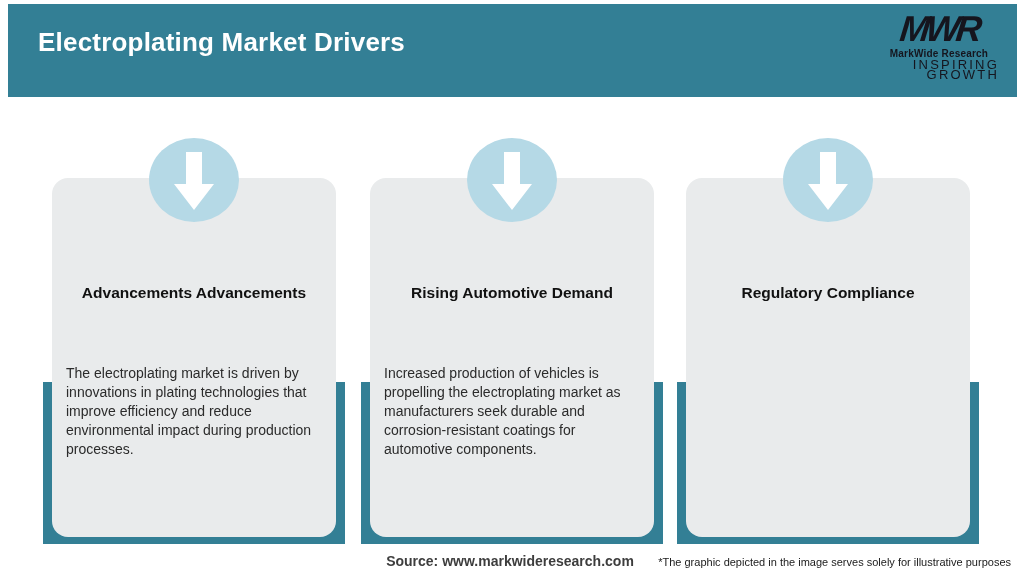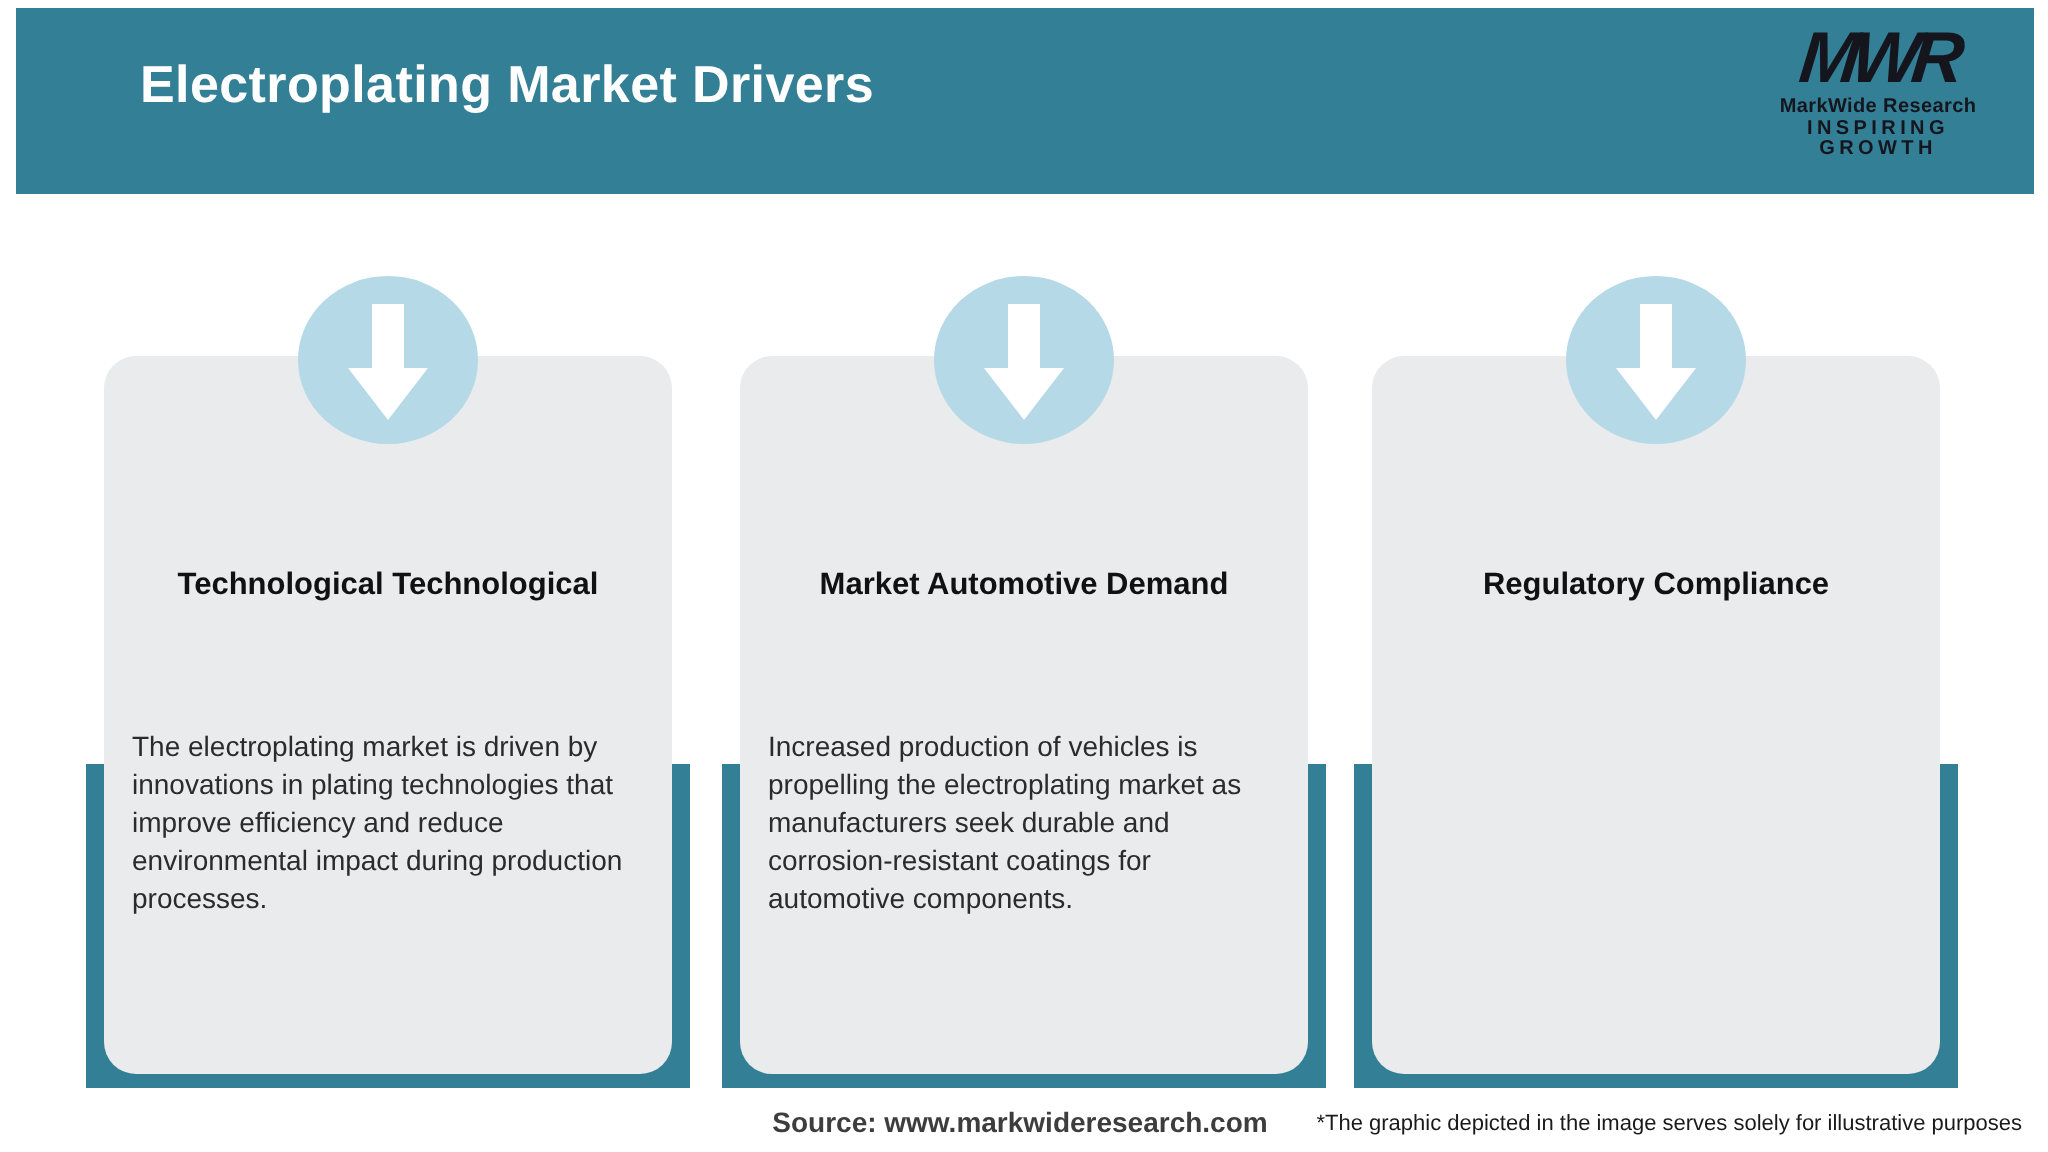--- a/index.html
+++ b/index.html
@@ -26,21 +26,20 @@
     left:8px;top:4px;right:7px;height:93px;
     background:var(--teal);
   }
   .header-title{
     position:absolute;
     left:30px;top:23px;
     color:#ffffff;
     font-size:26px;
     font-weight:bold;
     letter-spacing:0.2px;
-    margin-left:32px;
   }
   .logo{
     position:absolute;
     right:18px;top:6px;
     width:120px;
     text-align:center;
     color:var(--logo_dark);
   }
   .logo-monogram{
     font-size:36px;
@@ -50,24 +49,25 @@
     line-height:38px;
     transform:skewX(-6deg);
   }
   .logo-name{
     font-size:10px;
     font-weight:bold;
     line-height:12px;
     letter-spacing:0.2px;
   }
   .logo-tagline{
-    font-size:10px;
-    font-weight:bold;
+    font-size:13px;
+    font-weight:normal;
     letter-spacing:2.2px;
     line-height:10px;
+    text-align:right;
   }
   
   .column{
     position:absolute;
     top:138px;
     width:302px;
     height:406px;
   }
   .column.c1{left:43px;}
   .column.c2{left:361px;}
@@ -141,34 +141,34 @@
   <div class="logo">
     <div class="logo-monogram">MWR</div>
     <div class="logo-name">MarkWide Research</div>
     <div class="logo-tagline">INSPIRING GROWTH</div>
   </div>
 </div>
 
 <div class="column c1">
   <div class="card-back"></div>
   <div class="card">
-    <div class="card-title">Technological Technological</div>
+    <div class="card-title">Advancements Advancements</div>
     <div class="card-desc">The electroplating market is driven by innovations in plating technologies that improve efficiency and reduce environmental impact during production processes.</div>
   </div>
   <div class="circle">
     <svg width="40" height="58" viewBox="0 0 40 58" aria-hidden="true">
       <path d="M12 0 h16 v32 h12 L20 58 L0 32 h12 Z" fill="#ffffff"></path>
     </svg>
   </div>
 </div>
 
 <div class="column c2">
   <div class="card-back"></div>
   <div class="card">
-    <div class="card-title">Market Automotive Demand</div>
+    <div class="card-title">Rising Automotive Demand</div>
     <div class="card-desc">Increased production of vehicles is propelling the electroplating market as manufacturers seek durable and corrosion-resistant coatings for automotive components.</div>
   </div>
   <div class="circle">
     <svg width="40" height="58" viewBox="0 0 40 58" aria-hidden="true">
       <path d="M12 0 h16 v32 h12 L20 58 L0 32 h12 Z" fill="#ffffff"></path>
     </svg>
   </div>
 </div>
 
 <div class="column c3">

